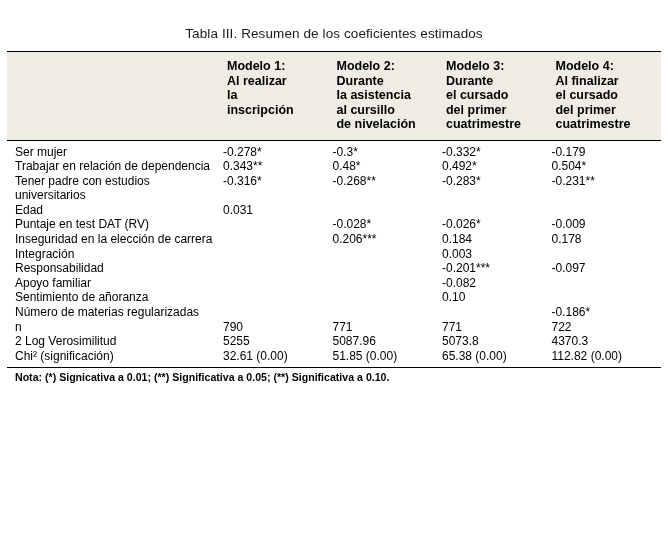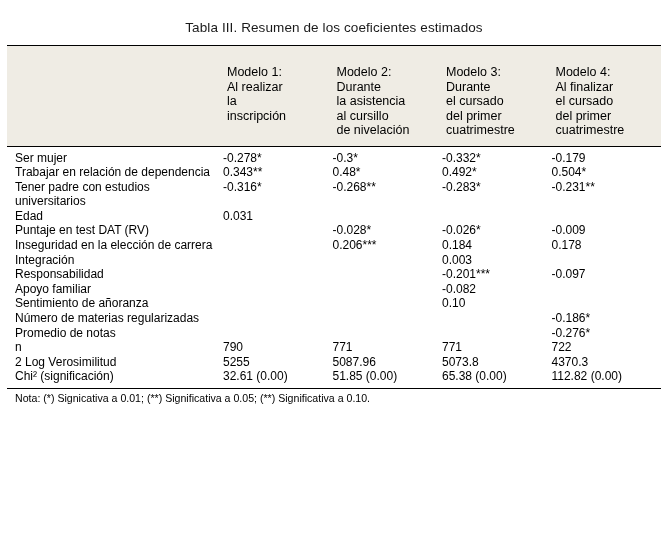--- a/index.html
+++ b/index.html
@@ -18,44 +18,44 @@
     position: relative;
     width: 668px;
     height: 535px;
     box-sizing: border-box;
     padding: 0;
   }
   .caption {
     text-align: center;
     font-size: 13.5px;
     color: #1a1a1a;
-    padding: 20px 0 10px 0;
+    padding: 26px 0 10px 0;
     letter-spacing: 0.1px;
   }
   table.coef {
     border-collapse: collapse;
     width: 654px;
     margin: 0 auto;
     table-layout: fixed;
     font-size: 12px;
   }
   table.coef td, table.coef th {
     padding: 0;
     vertical-align: top;
     text-align: left;
     font-weight: normal;
   }
   thead tr.head-row th {
     background: #efece4;
     border-top: 1.6px solid #000;
     border-bottom: 1.4px solid #000;
-    font-weight: normal;
+    font-weight: bold;
     font-size: 12.5px;
     line-height: 14.5px;
-    padding: 19px 4px 8px 4px;
+    padding: 7px 4px 8px 4px;
   }
   thead tr.head-row th.firstcol {
     background: #efece4;
   }
   tbody td {
     padding: 1.5px 4px 1.5px 4px;
     font-size: 12px;
     line-height: 14.6px;
   }
   tbody td.label {
@@ -71,20 +71,21 @@
     margin: 0 auto;
     border-top: 1.6px solid #000;
   }
   .note {
     width: 654px;
     margin: 0 auto;
     font-size: 10.6px;
     padding: 3px 0 0 8px;
     box-sizing: border-box;
     color: #000;
+    font-weight: bold;
   }
   .pad-row td { height: 4px; padding: 0; }
 </style>
 </head>
 <body>
 
 <div class="page">
 
   <div class="caption">Tabla III. Resumen de los coeficientes estimados</div>
 
@@ -216,27 +217,20 @@
       </tr>
 
       <tr>
         <td class="label">Número de materias regularizadas</td>
         <td></td>
         <td></td>
         <td></td>
         <td>-0.186*</td>
       </tr>
 
-      <tr>
-        <td class="label">Promedio de notas</td>
-        <td></td>
-        <td></td>
-        <td></td>
-        <td>-0.276*</td>
-      </tr>
 
       <tr>
         <td class="label">n</td>
         <td>790</td>
         <td>771</td>
         <td>771</td>
         <td>722</td>
       </tr>
 
       <tr>

